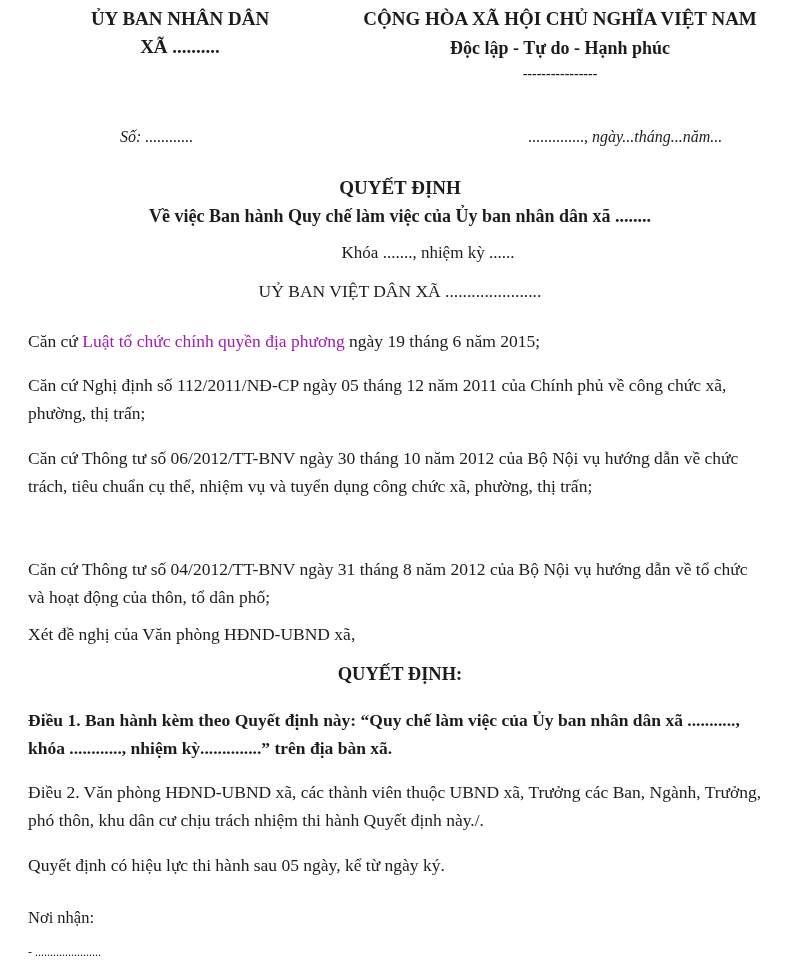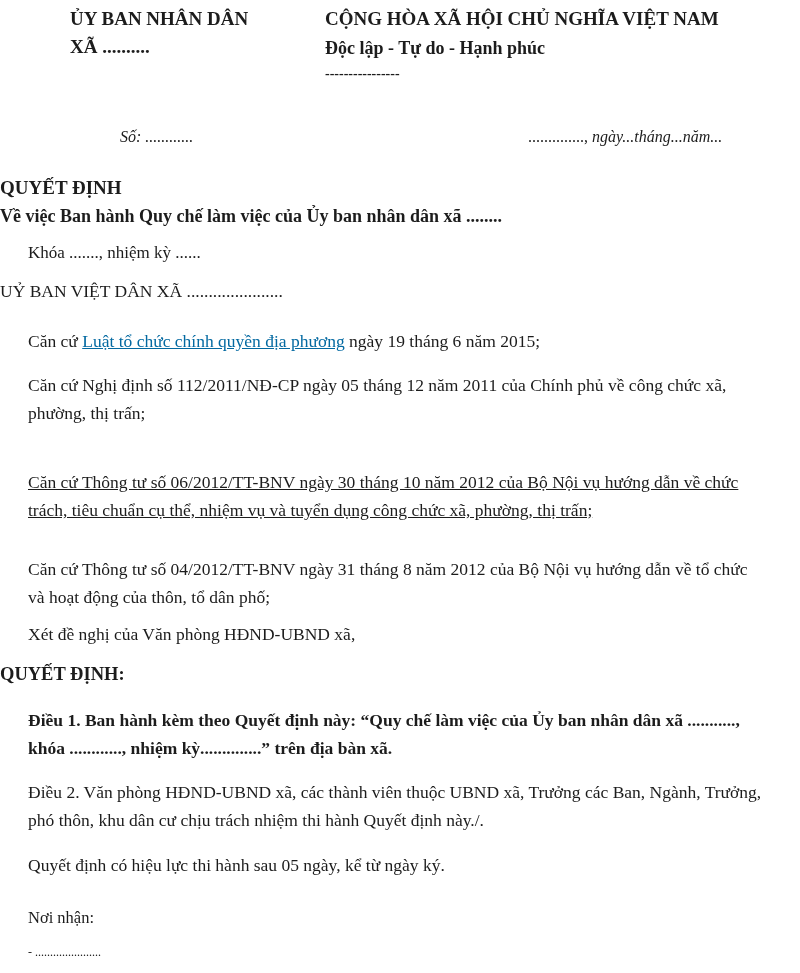--- a/index.html
+++ b/index.html
@@ -1,24 +1,24 @@
 <!DOCTYPE html>
 <html><head>
 <meta charset="utf-8">
 <style>
   html, body { margin:0; padding:0; background:#ffffff; }
   body { width:800px; height:973px; overflow:hidden; position:relative;
          font-family:"Liberation Serif","DejaVu Serif",serif; color:#1c1c1c; }
   .abs { position:absolute; white-space:nowrap; }
   .bold { font-weight:bold; }
   .hdr { font-size:19px; }
-  .center { }
+  .center { text-align:center; }
   .body-text { font-size:17.5px; line-height:28px; }
   .para { position:absolute; left:28px; width:750px; white-space:normal; }
-  .link { color:#0369a1; text-decoration:underline; cursor:pointer; }
+  .link { color:#a21caf; cursor:pointer; }
   .italic { font-style:italic; }
 </style>
 </head>
 <body>
 
 <div class="abs bold hdr center" style="left:70px; top:8px; width:220px;">ỦY BAN NHÂN DÂN</div>
 <div class="abs bold hdr center" style="left:70px; top:36px; width:220px;">XÃ ..........</div>
 
 <div class="abs bold hdr center" style="left:325px; top:8px; width:470px;">CỘNG HÒA XÃ HỘI CHỦ NGHĨA VIỆT NAM</div>
 <div class="abs bold center" style="left:325px; top:38px; width:470px; font-size:18px;">Độc lập - Tự do - Hạnh phúc</div>
@@ -31,21 +31,21 @@
 
 <div class="abs bold center" style="left:0; top:177px; width:800px; font-size:19px;">QUYẾT ĐỊNH</div>
 <div class="abs bold center" style="left:0; top:206px; width:800px; font-size:18px;">Về việc Ban hành Quy chế làm việc của Ủy ban nhân dân xã ........</div>
 <div class="abs center" style="left:0; top:243px; width:800px; font-size:17px;padding-left:28px;">Khóa ......., nhiệm kỳ ......</div>
 <div class="abs center" style="left:0; top:281px; width:800px; font-size:17.5px;">UỶ BAN VIỆT DÂN XÃ ......................</div>
 
 <div class="para body-text" style="top:327px;">
   <span>Căn cứ </span><a class="link">Luật tổ chức chính quyền địa phương</a><span> ngày 19 tháng 6 năm 2015;</span>
 </div>
 <div class="para body-text" style="top:371px; width:730px;">Căn cứ Nghị định số 112/2011/NĐ-CP ngày 05 tháng 12 năm 2011 của Chính phủ về công chức xã, phường, thị trấn;</div>
-<div class="para body-text" style="top:468px; width:752px;text-decoration:underline;">Căn cứ Thông tư số 06/2012/TT-BNV ngày 30 tháng 10 năm 2012 của Bộ Nội vụ hướng dẫn về chức trách, tiêu chuẩn cụ thể, nhiệm vụ và tuyển dụng công chức xã, phường, thị trấn;</div>
+<div class="para body-text" style="top:444px; width:752px;">Căn cứ Thông tư số 06/2012/TT-BNV ngày 30 tháng 10 năm 2012 của Bộ Nội vụ hướng dẫn về chức trách, tiêu chuẩn cụ thể, nhiệm vụ và tuyển dụng công chức xã, phường, thị trấn;</div>
 <div class="para body-text" style="top:547px; width:740px;margin-top:8px;">Căn cứ Thông tư số 04/2012/TT-BNV ngày 31 tháng 8 năm 2012 của Bộ Nội vụ hướng dẫn về tổ chức và hoạt động của thôn, tổ dân phố;</div>
 <div class="para body-text" style="top:620px;">Xét đề nghị của Văn phòng HĐND-UBND xã,</div>
 
 <div class="abs bold center" style="left:0; top:664px; width:800px; font-size:18.5px;">QUYẾT ĐỊNH:</div>
 
 <div class="para body-text" style="top:706px; width:720px;font-weight:bold;">Điều 1. Ban hành kèm theo Quyết định này: “Quy chế làm việc của Ủy ban nhân dân xã ..........., khóa ............, nhiệm kỳ..............” trên địa bàn xã.</div>
 <div class="para body-text" style="top:778px; width:752px;">Điều 2. Văn phòng HĐND-UBND xã, các thành viên thuộc UBND xã, Trưởng các Ban, Ngành, Trưởng, phó thôn, khu dân cư chịu trách nhiệm thi hành Quyết định này./.</div>
 <div class="para body-text" style="top:851px;">Quyết định có hiệu lực thi hành sau 05 ngày, kể từ ngày ký.</div>
 
 <div class="para" style="top:908px; font-size:16.5px;">Nơi nhận:</div>

